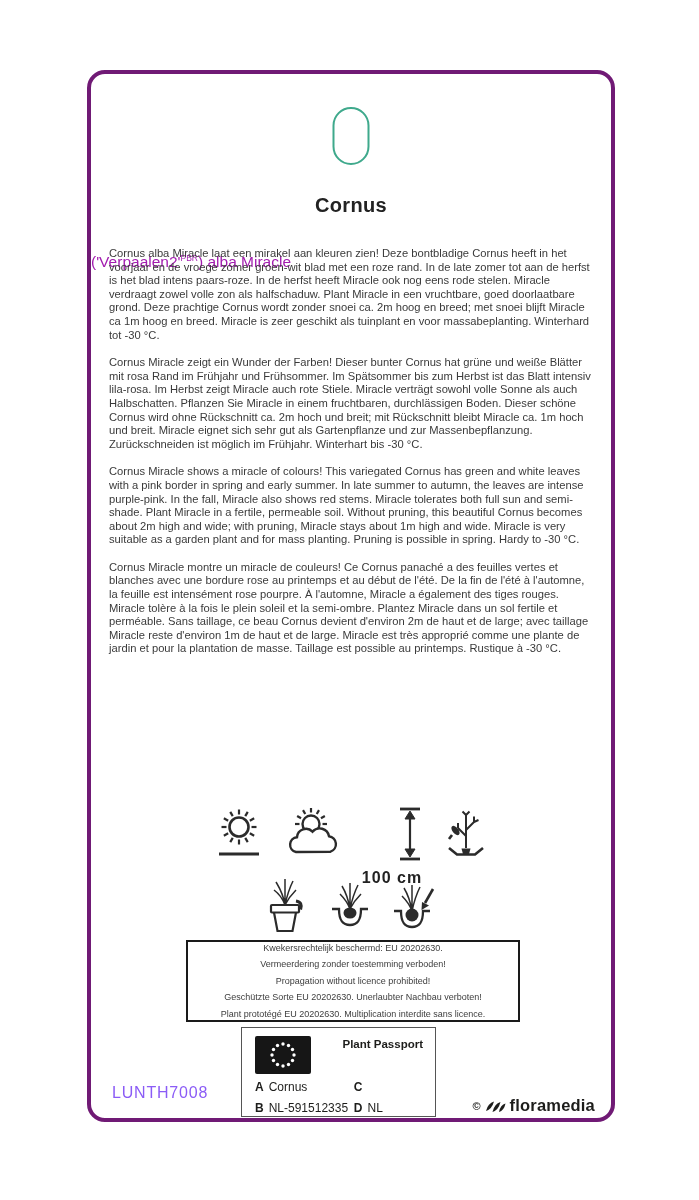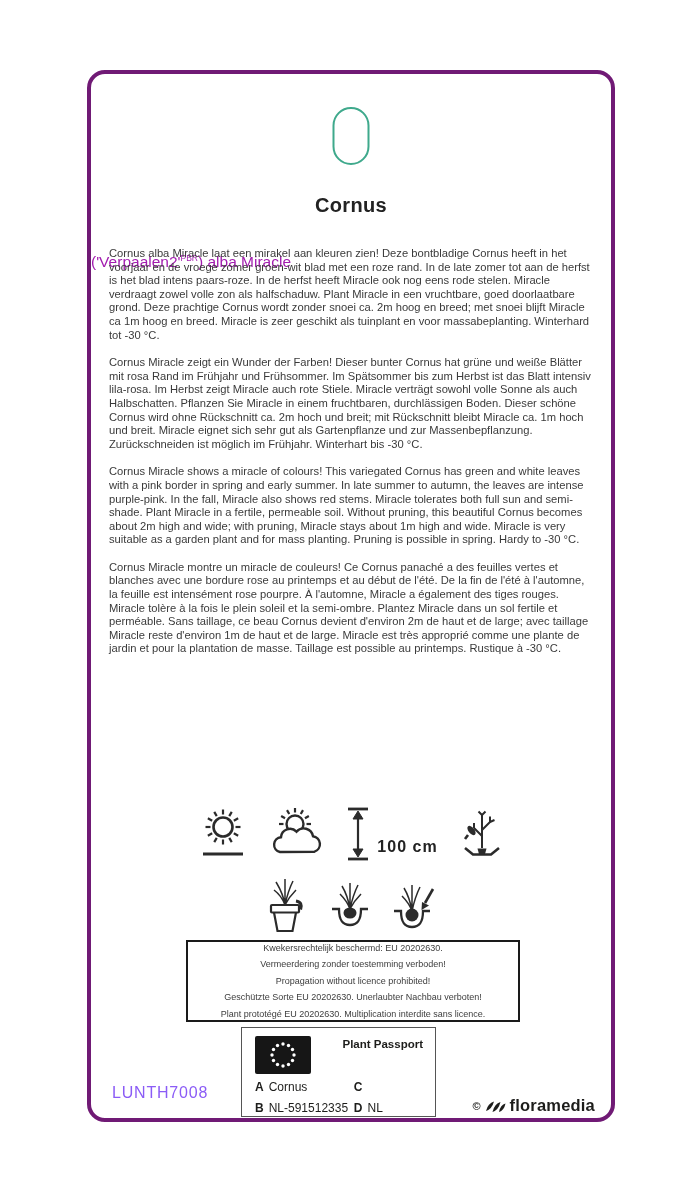--- a/index.html
+++ b/index.html
@@ -27,21 +27,21 @@
   .subtitle sup{font-size:8.5px;vertical-align:super;}
   .paras{position:absolute;top:173px;left:18px;right:18px;}
   .paras p{
     margin:0 0 14px 0;text-align:left;font-size:11.2px;line-height:13.6px;color:#3a3a3a;
   }
   .icons-row{
     position:absolute;top:732px;left:0;width:100%;height:72px;
     display:flex;justify-content:center;align-items:flex-start;gap:22px;
   }
   .icon-box{display:flex;align-items:flex-start;}
-  .height-group{display:flex;align-items:flex-end;gap:7px;}
+  .height-group{display:flex;align-items:flex-end;gap:7px;flex-direction:column;}
   .height-label{font-size:16px;font-weight:bold;color:#222;padding-bottom:6px;letter-spacing:1px;}
   .pots-row{
     position:absolute;top:797px;left:0;width:100%;height:66px;
     display:flex;justify-content:center;align-items:flex-end;gap:20px;
   }
   .protect-box{
     position:absolute;left:95px;top:866px;width:334px;height:82px;box-sizing:border-box;
     border:2px solid #1a1a1a;background:#fff;
     display:flex;flex-direction:column;justify-content:space-between;
   }

